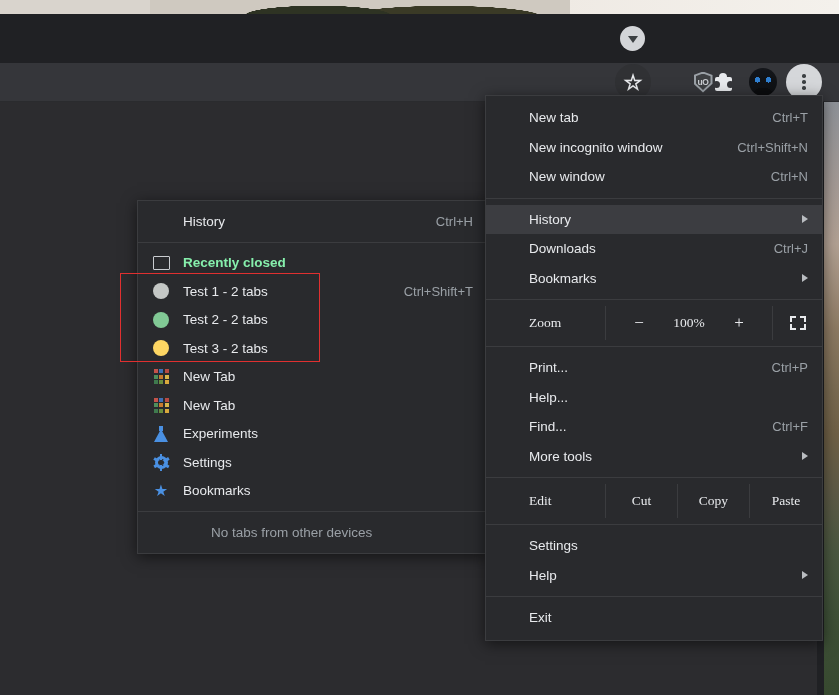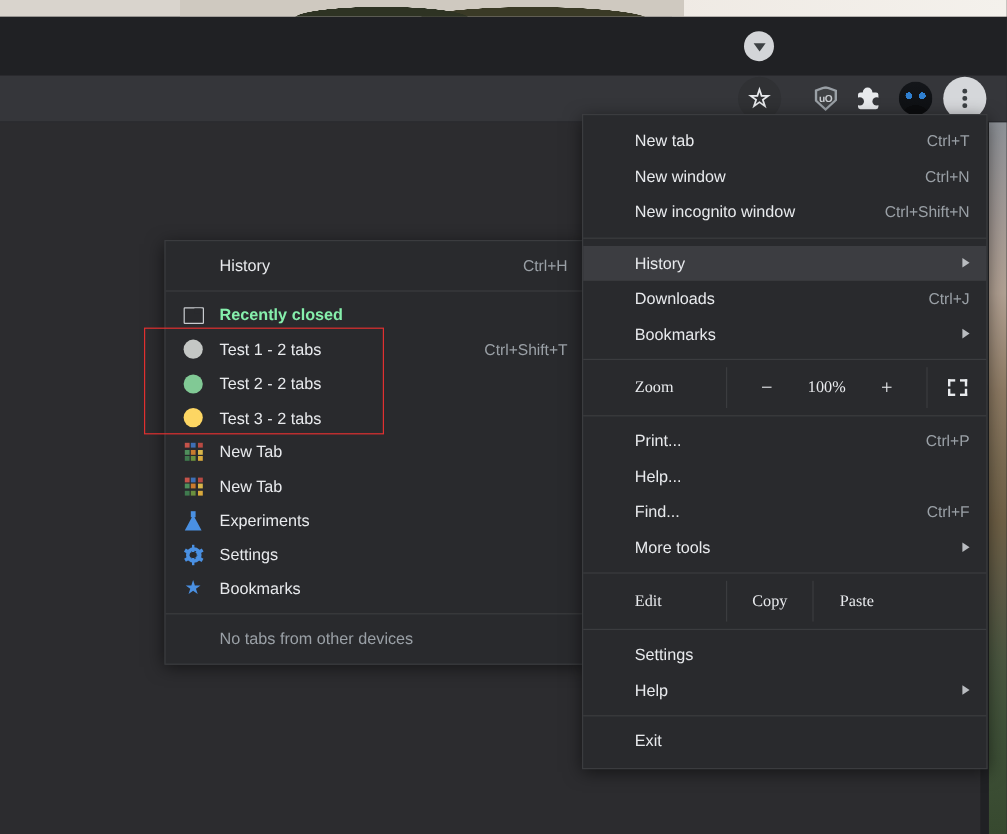--- a/index.html
+++ b/index.html
@@ -54,21 +54,21 @@
     margin-top: 1px;
   }
 
   
   .tb-btn {
     position: absolute; top: 64px;
     width: 36px; height: 36px; border-radius: 50%;
     display: flex; align-items: center; justify-content: center;
   }
   #tb-bookmark  { left: 615px; background: #303134; }
-  #tb-shield    { left: 670px; background: transparent; }
+  #tb-shield    { left: 685px; background: transparent; }
   #tb-puzzle    { left: 705px; background: transparent; }
   #tb-avatar    { left: 745px; background: transparent; }
   #tb-menu      { left: 786px; background: #d5d7da; }
 
   #tb-avatar .avatar-img {
     width: 28px; height: 28px; border-radius: 50%;
     background:
       radial-gradient(circle 4px at 30% 42%, #2f7fd0 0 70%, transparent 71%),
       radial-gradient(circle 4px at 70% 42%, #2f7fd0 0 70%, transparent 71%),
       radial-gradient(ellipse 14px 10px at 50% 95%, #0b0c0e 0 70%, transparent 71%),
@@ -190,21 +190,21 @@
 
   .window-icon { width: 17px; height: 14px; position: relative; }
   .window-icon .frame {
     position: absolute; inset: 0; border: 1.7px solid #c9ccd0; border-radius: 1px;
   }
   .window-icon .notch {
     position: absolute; right: 1.7px; top: 1.7px; width: 6px; height: 4px;
     background: #292a2d;
   }
 
-  .disabled-row .label { color: #9aa0a6; }
+  .disabled-row .label { color: #9aa0a6; margin-left: 28px; }
 
   
   .flask { width: 15px; height: 16px; position: relative; }
   .flask .body {
     position: absolute; left: 0; bottom: 0; width: 0; height: 0;
     border-left: 7.5px solid transparent; border-right: 7.5px solid transparent;
     border-bottom: 13px solid #4a90e2;
   }
   .flask .neck {
     position: absolute; left: 5.5px; top: 0; width: 4px; height: 5px; background: #4a90e2;
@@ -444,26 +444,26 @@
   </div>
 </div>
 
 <div class="menu" id="main-menu">
 
   <div class="menu-item">
     <span class="label">New tab</span>
     <span class="accel">Ctrl+T</span>
   </div>
   <div class="menu-item">
+    <span class="label">New incognito window</span>
+    <span class="accel">Ctrl+Shift+N</span>
+  </div>
+  <div class="menu-item">
     <span class="label">New window</span>
     <span class="accel">Ctrl+N</span>
-  </div>
-  <div class="menu-item">
-    <span class="label">New incognito window</span>
-    <span class="accel">Ctrl+Shift+N</span>
   </div>
 
   <div class="separator"></div>
 
   <div class="menu-item highlight">
     <span class="label">History</span>
     <span class="caret"></span>
   </div>
   <div class="menu-item">
     <span class="label">Downloads</span>
@@ -512,20 +512,21 @@
     <span class="label">More tools</span>
     <span class="caret"></span>
   </div>
 
   <div class="separator"></div>
 
   <div class="split-row edit-row">
     <div class="cell label-cell">
       <span>Edit</span>
     </div>
+    <div class="cell cut">Cut</div>
     <div class="cell copy">Copy</div>
     <div class="cell paste">Paste</div>
   </div>
 
   <div class="separator"></div>
 
   <div class="menu-item">
     <span class="label">Settings</span>
   </div>
   <div class="menu-item">

